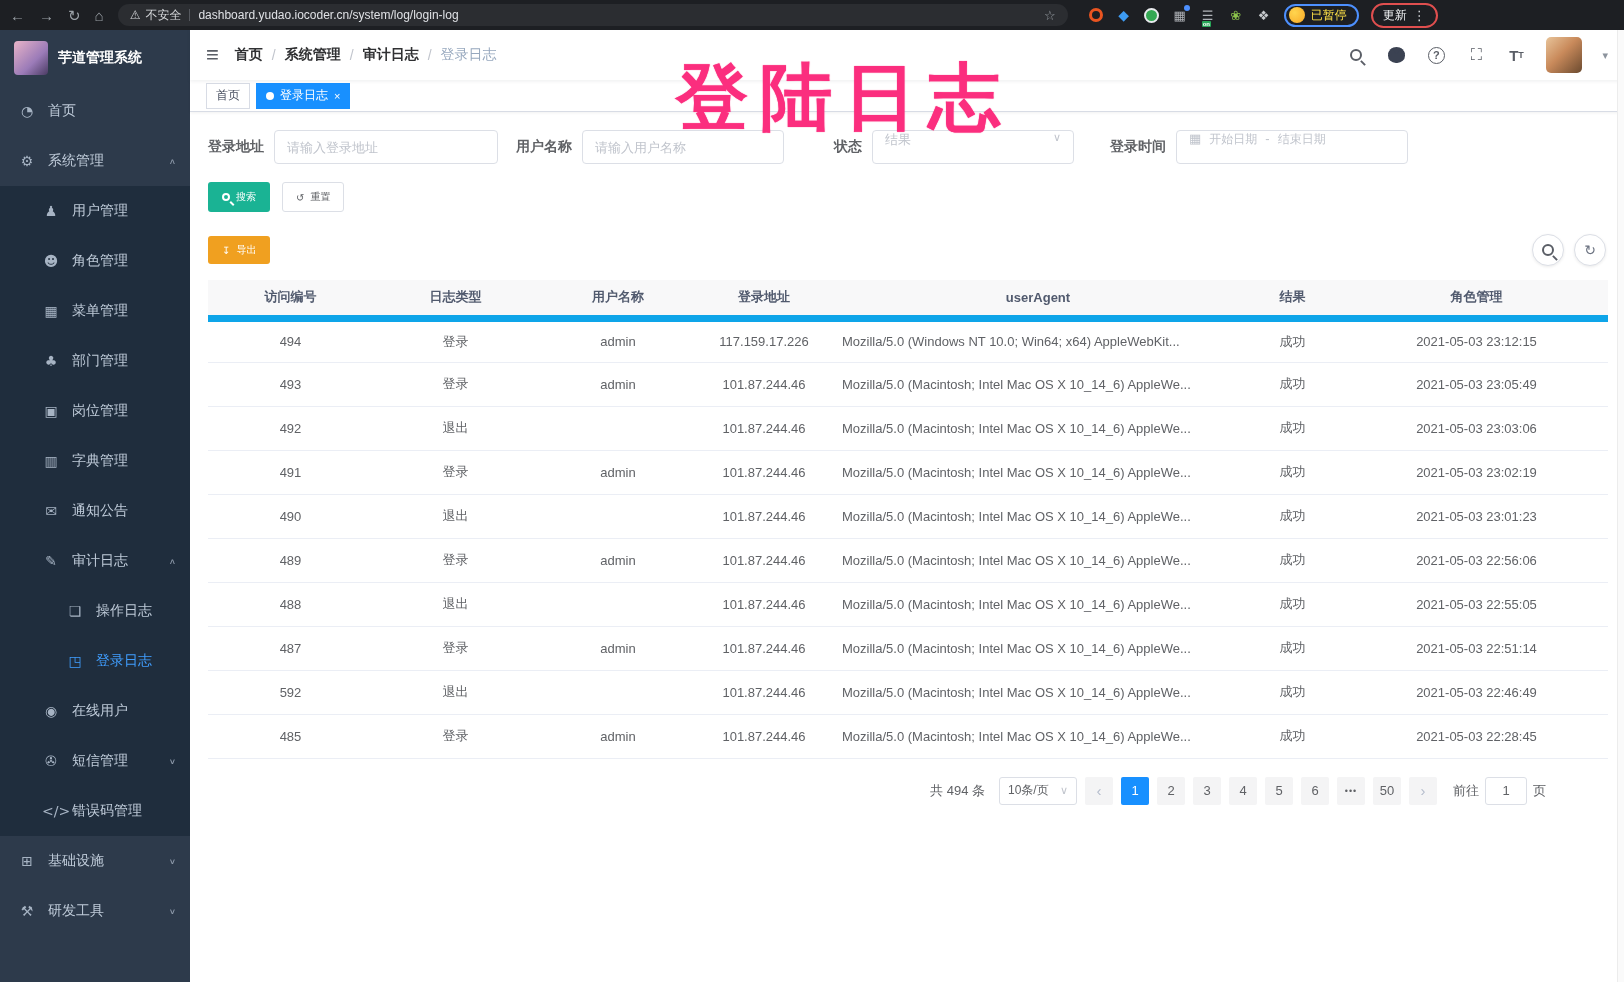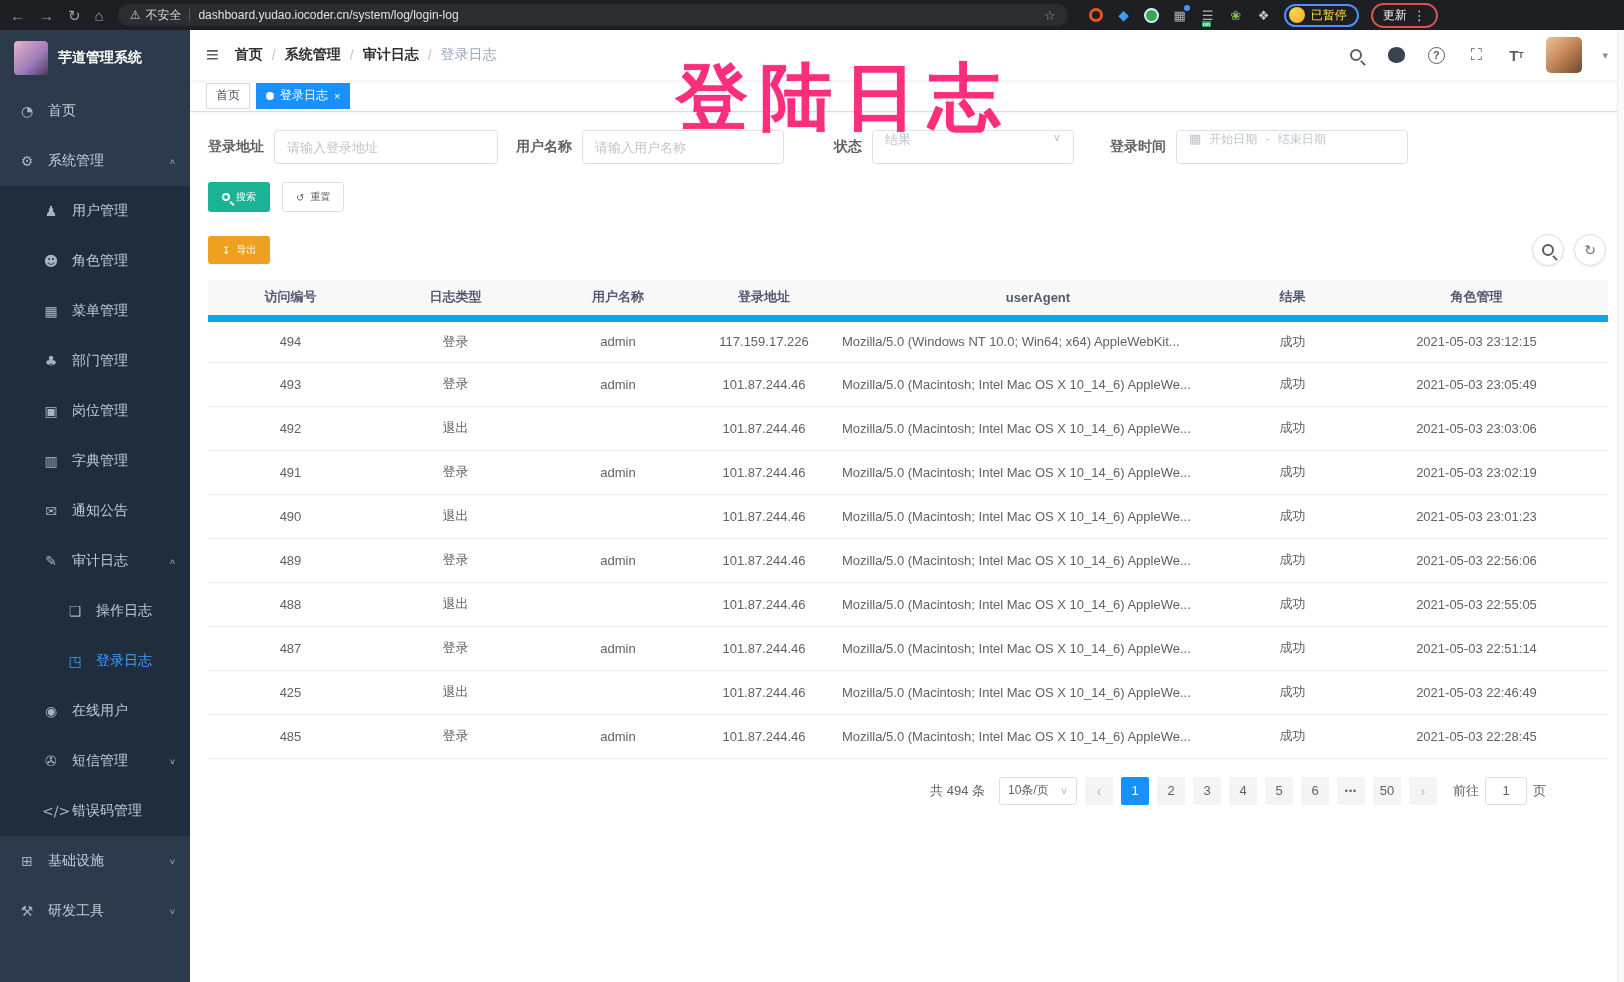--- a/index.html
+++ b/index.html
@@ -425,21 +425,21 @@
             <tr>
               <td>487</td>
               <td>登录</td>
               <td>admin</td>
               <td>101.87.244.46</td>
               <td class="ua">Mozilla/5.0 (Macintosh; Intel Mac OS X 10_14_6) AppleWe...</td>
               <td>成功</td>
               <td>2021-05-03 22:51:14</td>
             </tr>
             <tr>
-              <td>425</td>
+              <td>592</td>
               <td>退出</td>
               <td></td>
               <td>101.87.244.46</td>
               <td class="ua">Mozilla/5.0 (Macintosh; Intel Mac OS X 10_14_6) AppleWe...</td>
               <td>成功</td>
               <td>2021-05-03 22:46:49</td>
             </tr>
             <tr>
               <td>485</td>
               <td>登录</td>

